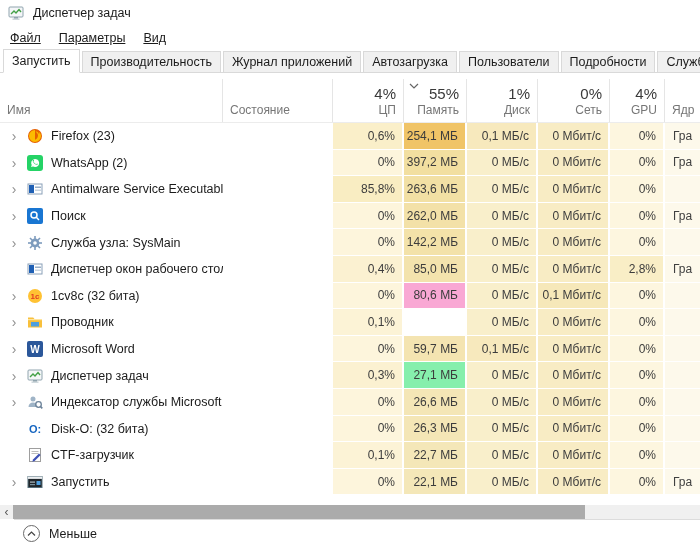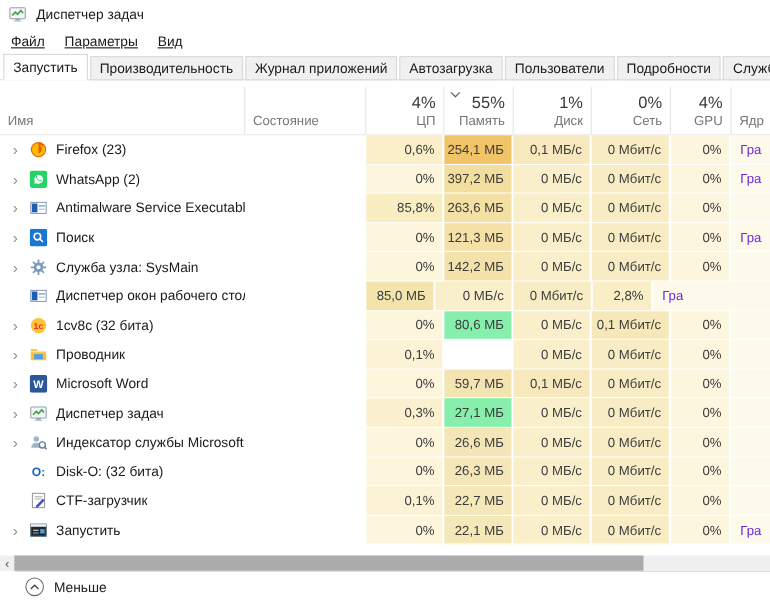--- a/index.html
+++ b/index.html
@@ -29,21 +29,21 @@
   .sortchev{position:absolute;left:5px;top:4px;display:flex;}
   
   .w-name{width:223px;}.w-status{width:110px;}.w-cpu{width:71px;}.w-mem{width:63px;}
   .w-disk{width:71px;}.w-net{width:72px;}.w-gpu{width:55px;}.w-eng{flex:1;min-width:0;}
   
   .prow{display:flex;height:26.6px;}
   .c{box-sizing:border-box;display:flex;align-items:center;overflow:hidden;}
   .c.name{padding-left:6px;}
   .c.num{justify-content:flex-end;padding-right:7px;font-size:12px;color:#3c3c3c;
          border-right:2px solid #fff;border-bottom:1px solid #fff;white-space:nowrap;}
-  .c.eng{justify-content:flex-start;padding-left:8px;font-size:12px;color:#6d28d9;
+  .c.eng{justify-content:flex-start;padding-left:8px;font-size:12px;color:#404040;
          border-bottom:1px solid #fff;white-space:nowrap;}
   .chev{width:16px;min-width:16px;display:inline-flex;justify-content:center;
         color:#8f8f8f;font-size:14px;line-height:14px;margin-right:5px;}
   .picon{width:16px;min-width:16px;height:16px;margin-right:8px;display:inline-flex;align-items:center;justify-content:center;}
   .picon svg{width:16px;height:16px;}
   .pname{font-size:12.5px;color:#1b1b1b;white-space:nowrap;overflow:hidden;}
   
   .hscroll{position:absolute;left:0;top:505px;width:700px;height:14px;background:#f0f0f0;}
   .hs-btn{position:absolute;left:0;top:0;width:13px;height:14px;display:flex;align-items:center;
           justify-content:center;color:#555;font-size:12px;}
@@ -196,21 +196,21 @@
             <svg viewBox="0 0 16 16">
               <rect width="16" height="16" rx="2" fill="#1976d2"></rect>
               <circle cx="7" cy="7" r="3" fill="none" stroke="#fff" stroke-width="1.5"></circle>
               <line x1="9.3" y1="9.3" x2="12" y2="12" stroke="#fff" stroke-width="1.5"></line>
             </svg>
           </span>
           <span class="pname">Поиск</span>
         </div>
         <div class="c w-status"></div>
         <div class="c num w-cpu" style="background: rgb(253, 245, 220);">0%</div>
-        <div class="c num w-mem" style="background: rgb(243, 225, 168);">121,3 МБ</div>
+        <div class="c num w-mem" style="background: rgb(243, 225, 168);">262,0 МБ</div>
         <div class="c num w-disk" style="background: rgb(249, 239, 203);">0 МБ/с</div>
         <div class="c num w-net" style="background: rgb(248, 236, 196);">0 Мбит/с</div>
         <div class="c num w-gpu" style="background: rgb(253, 246, 223);">0%</div>
         <div class="c eng w-eng" style="background: rgb(253, 249, 235);">Гра</div>
       </div>
       <div class="prow">
         <div class="c name w-name">
           <span class="chev">›</span>
           <span class="picon">
             <svg viewBox="0 0 16 16">
@@ -241,40 +241,41 @@
             <svg viewBox="0 0 16 16">
               <rect x="1" y="3" width="14" height="10" fill="#fff" stroke="#8aa0b8"></rect>
               <rect x="2" y="4" width="5" height="8" fill="#1e5fb4"></rect>
               <rect x="8" y="5.5" width="6" height="1.5" fill="#9ab0c8"></rect>
               <rect x="8" y="8.5" width="6" height="1.5" fill="#c8d4e0"></rect>
             </svg>
           </span>
           <span class="pname">Диспетчер окон рабочего стола</span>
         </div>
         <div class="c w-status"></div>
+        <div class="c num w-cpu" style="background: rgb(251, 241, 209);">0,4%</div>
         <div class="c num w-mem" style="background: rgb(243, 227, 173);">85,0 МБ</div>
         <div class="c num w-disk" style="background: rgb(249, 239, 203);">0 МБ/с</div>
         <div class="c num w-net" style="background: rgb(248, 236, 196);">0 Мбит/с</div>
         <div class="c num w-gpu" style="background: rgb(249, 238, 198);">2,8%</div>
         <div class="c eng w-eng" style="background: rgb(253, 249, 235);">Гра</div>
       </div>
       <div class="prow">
         <div class="c name w-name">
           <span class="chev">›</span>
           <span class="picon">
             <svg viewBox="0 0 16 16">
               <circle cx="8" cy="8" r="7" fill="#ffc233"></circle>
               <text x="8" y="11.2" font-size="8" font-weight="bold" fill="#e23b24" text-anchor="middle" font-family="Liberation Sans,sans-serif">1с</text>
             </svg>
           </span>
           <span class="pname">1cv8c (32 бита)</span>
         </div>
         <div class="c w-status"></div>
         <div class="c num w-cpu" style="background: rgb(253, 245, 220);">0%</div>
-        <div class="c num w-mem" style="background: #86efac; padding-left: 20px;">80,6 МБ</div>
+        <div class="c num w-mem" style="background: #f9a8d4; padding-left: 20px;">80,6 МБ</div>
         <div class="c num w-disk" style="background: rgb(249, 239, 203);">0 МБ/с</div>
         <div class="c num w-net" style="background: rgb(246, 232, 185);">0,1 Мбит/с</div>
         <div class="c num w-gpu" style="background: rgb(253, 246, 223);">0%</div>
         <div class="c eng w-eng" style="background: rgb(253, 249, 235);"></div>
       </div>
       <div class="prow">
         <div class="c name w-name">
           <span class="chev">›</span>
           <span class="picon">
             <svg viewBox="0 0 16 16">

